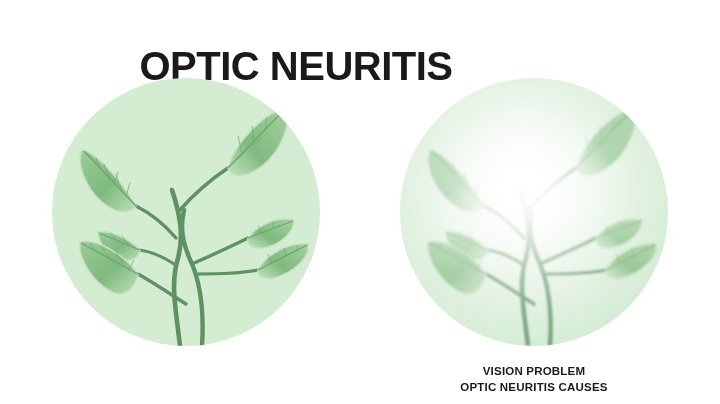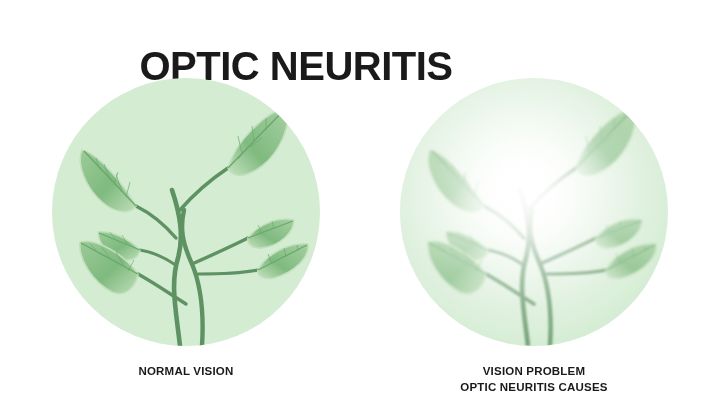--- a/index.html
+++ b/index.html
@@ -200,23 +200,20 @@
                 <path d="M246 173 L245 167"></path>
             </g>
           </g>
         </g>
       </defs>
 
       <use href="#plantGroup" xlink:href="#plantGroup"></use>
     </svg>
   </div>
 
-  <div class="caption">
-    <span class="cap-line">NORMAL VISION</span>
-  </div>
 </div>
 
 <div class="panel" id="panel-affected">
 
   <div class="vision-circle blurred" id="circle-affected">
 
     <svg class="plant-svg" viewBox="0 0 268 268">
       <use href="#plantGroup" xlink:href="#plantGroup"></use>
     </svg>
 

